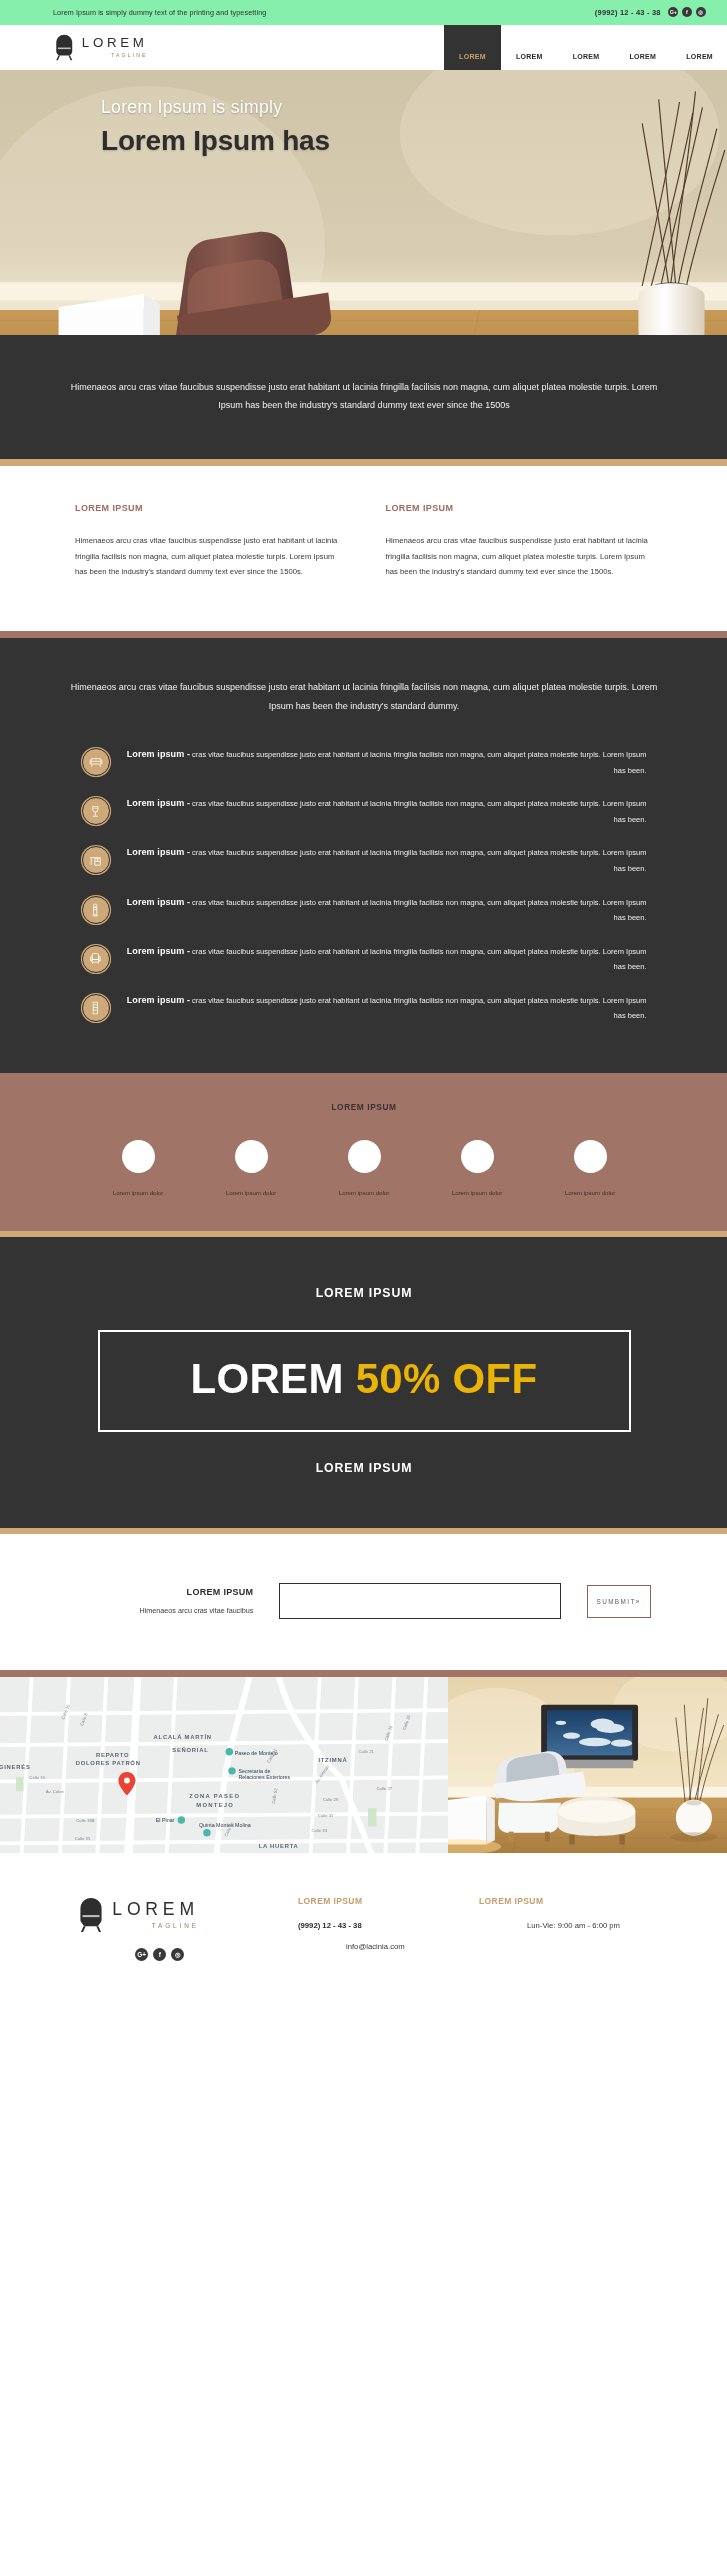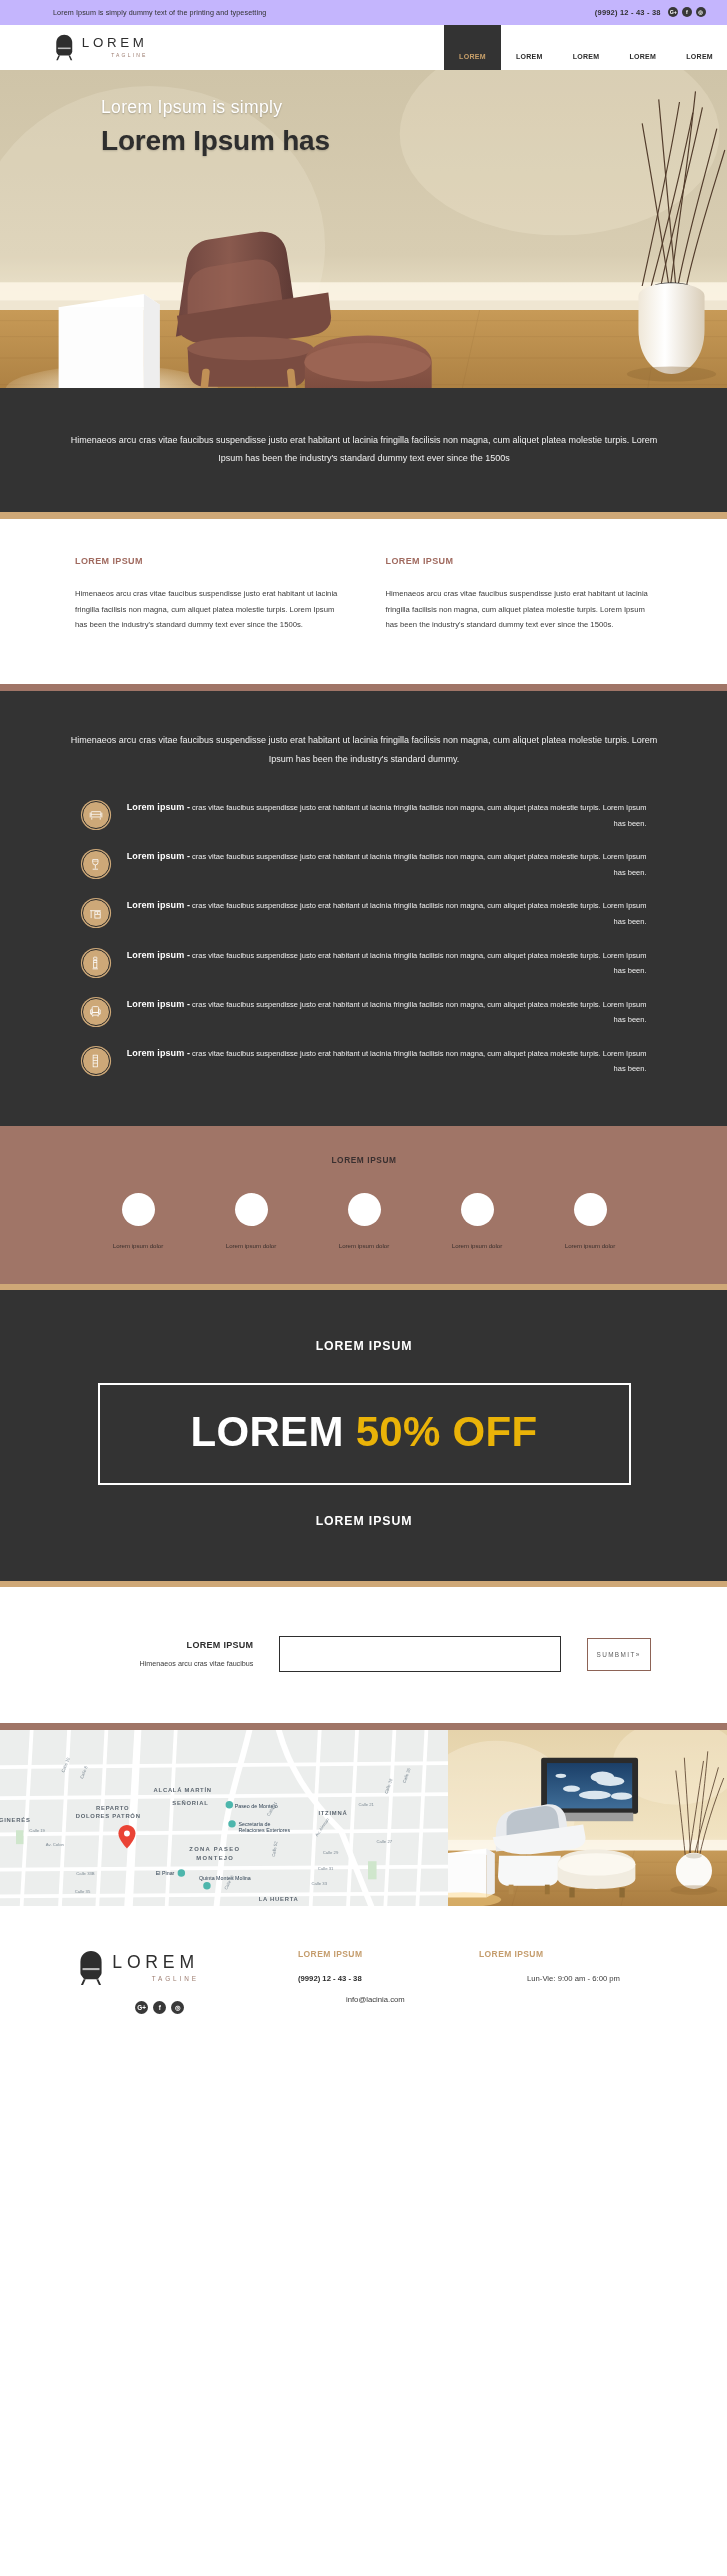--- a/index.html
+++ b/index.html
@@ -6,21 +6,21 @@
   html, body {
     width: 728px;
     background: #ffffff;
     font-family: "Liberation Sans", sans-serif;
   }
   body { width: 728px; overflow-x: hidden; }
 
   
   .topbar {
     height: 24.5px;
-    background: #c4b5fd;
+    background: #86efac;
     display: flex;
     align-items: center;
     color: #2f2f2f;
     font-size: 7.2px;
     position: relative;
   }
   .topbar-text { position: absolute; left: 53px; letter-spacing: 0.1px; }
   .topbar-right {
     position: absolute; right: 22.4px;
     display: flex; align-items: center; gap: 7.5px;
@@ -59,21 +59,21 @@
   .nav-item {
     display: flex; align-items: flex-end; justify-content: center;
     padding: 0 15px 9.6px 15px;
     font-size: 7px; font-weight: bold; letter-spacing: 0.3px;
     color: #2b2b2b; cursor: pointer; min-width: 52px;
   }
   .nav-item.active { background: #333333; color: #c8a06a; }
 
   
   .hero {
-    height: 318px; position: relative; overflow: hidden;
+    height: 265px; position: relative; overflow: hidden;
     background: #d946ef;
   }
   .hero-scene { position: absolute; inset: 0; }
   .hero-copy { position: absolute; left: 101px; top: 27px; z-index: 5; }
   .hero-sub {
     font-size: 17.6px; color: #ffffff; font-weight: 300; letter-spacing: 0.3px;
     text-shadow: 0 0.5px 1.6px rgba(0,0,0,.25);
   }
   .hero-title {
     font-size: 28px; font-weight: bold; color: #2e2e2e; margin-top: 7.5px;

